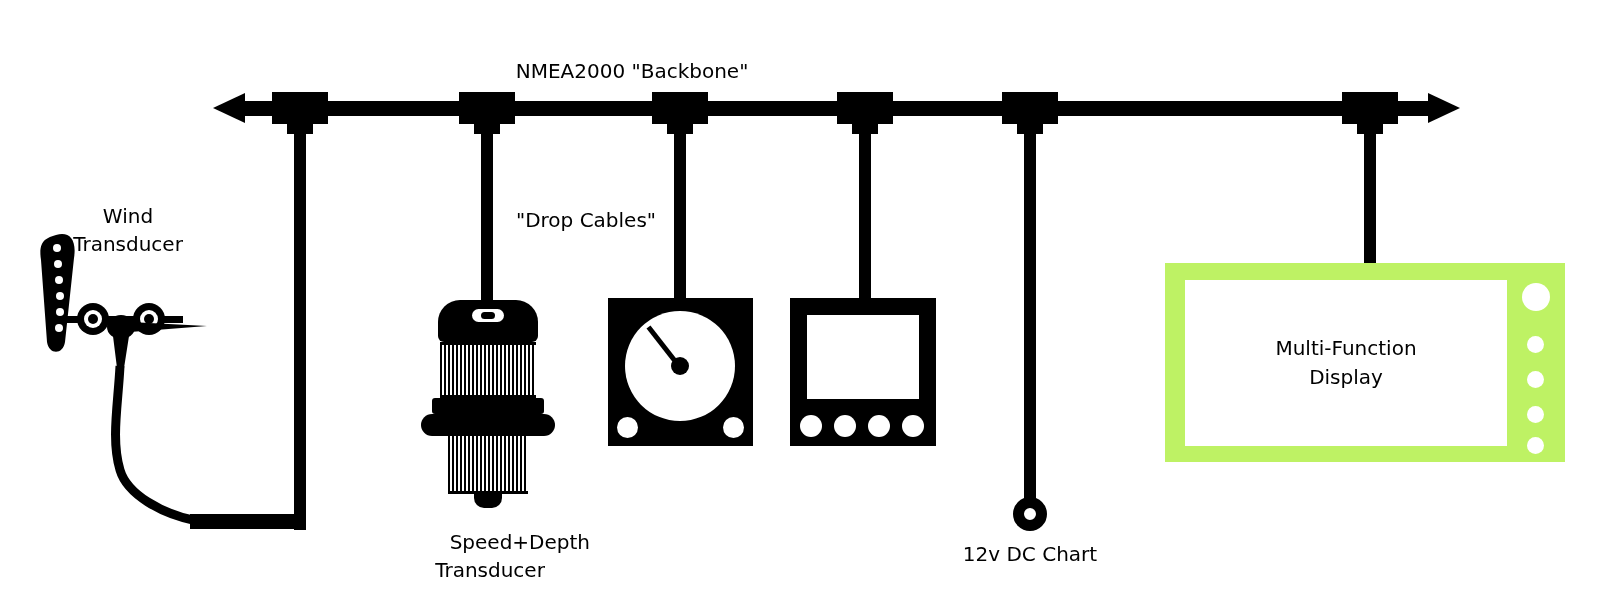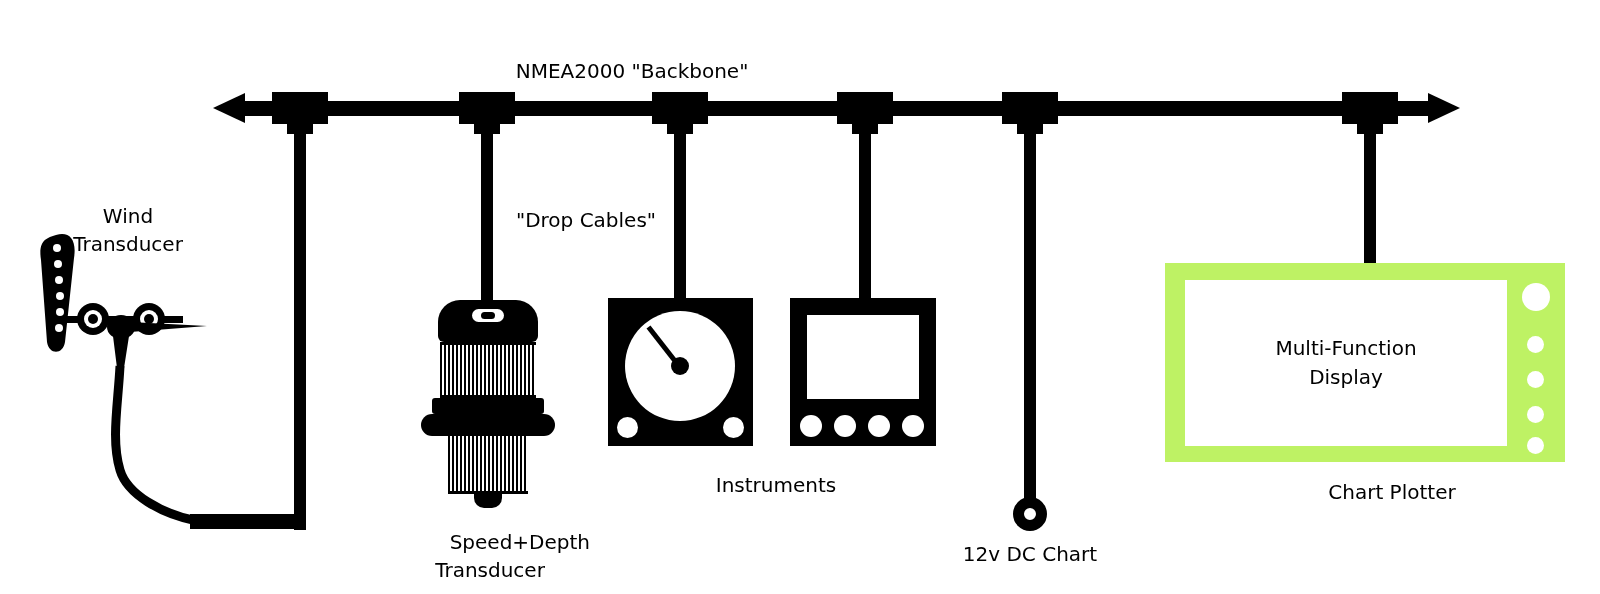--- a/index.html
+++ b/index.html
@@ -94,25 +94,23 @@
   <div class="label" style="left:28px; top:202px; width:200px;">
     <span style="display:block;">Wind</span>
     <span style="display:block;">Transducer</span>
   </div>
 
   <div class="label" style="left:390px; top:528px; width:200px;">
     <span style="display:block;text-align:right;">Speed+Depth</span>
     <span style="display:block;">Transducer</span>
   </div>
 
-  <div class="label" style="left:676px; top:471px; width:200px;">Instruments</div>
 
   <div class="label" style="left:930px; top:540px; width:200px;">12v DC Chart</div>
 
-  <div class="label" style="left:1292px; top:478px; width:200px;">Chart Plotter</div>
 
   <div class="arrow-left" style="left:213px; top:93px;"></div>
   <div class="bar" style="left:240px; top:101px; width:1192px; height:15px;"></div>
   <div class="arrow-right" style="left:1428px; top:93px;"></div>
 
   <div class="tee" style="left:272px;"></div>
   <div class="tee" style="left:459px;"></div>
   <div class="tee" style="left:652px;"></div>
   <div class="tee" style="left:837px;"></div>
   <div class="tee" style="left:1002px;"></div>

